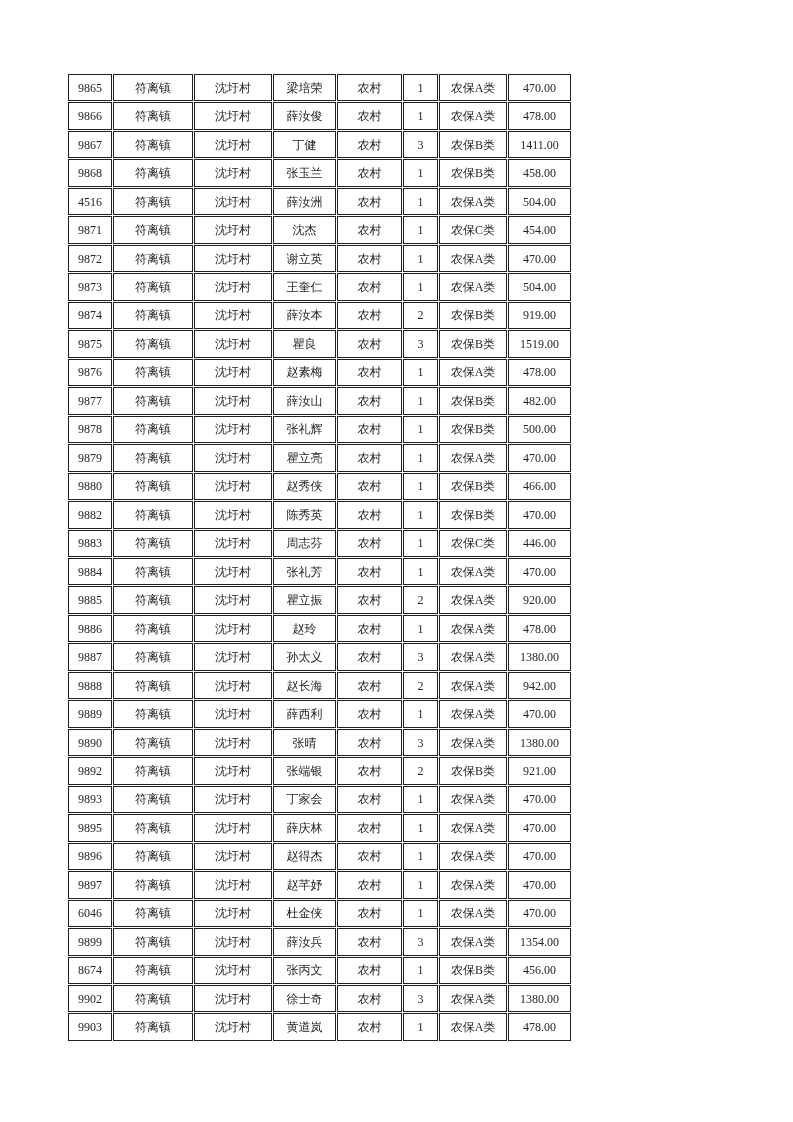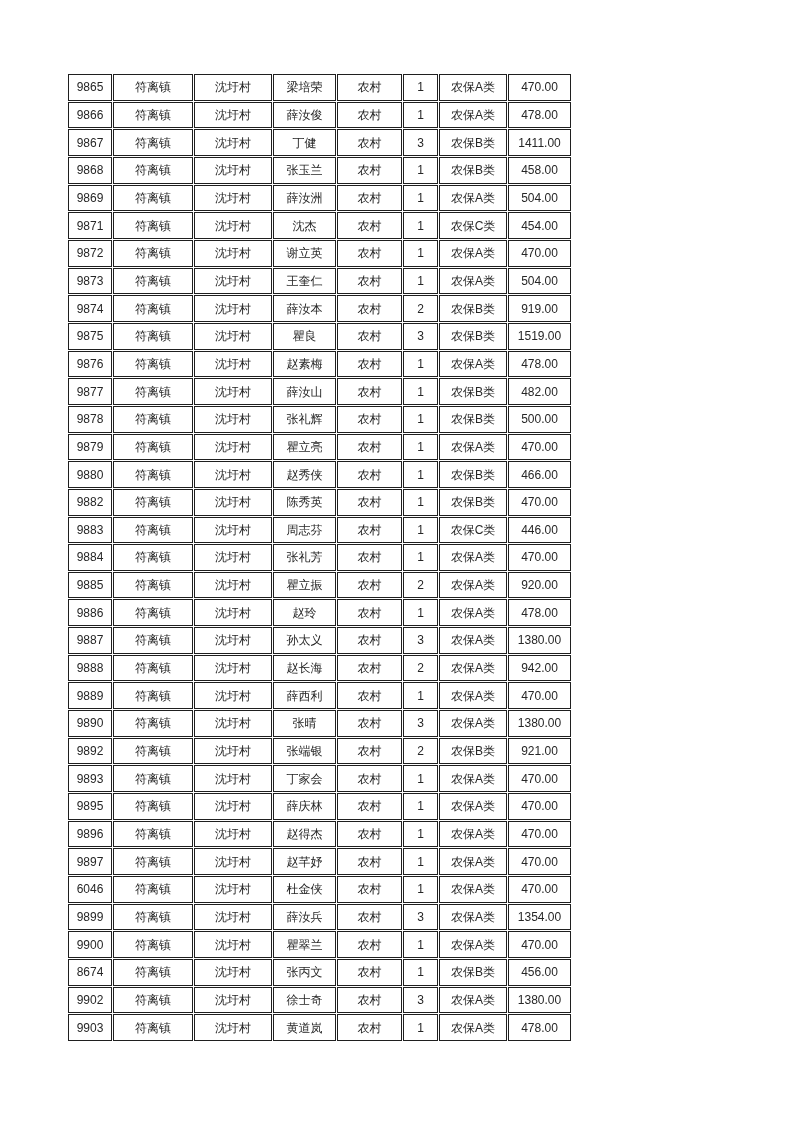--- a/index.html
+++ b/index.html
@@ -6,21 +6,21 @@
     margin: 0;
     padding: 0;
     background: #ffffff;
   }
   .page {
     position: relative;
     width: 793px;
     height: 1122px;
     background: #ffffff;
     overflow: hidden;
-    font-family: Liberation Sans, sans-serif;
+    font-family: Liberation Serif, serif;
   }
   table.data-table {
     position: absolute;
     left: 67px;
     top: 73px;
     width: 500px;
     height: 969px;
     border-collapse: separate;
     border-spacing: 1px;
     table-layout: fixed;
@@ -97,21 +97,21 @@
           <td>9868</td>
           <td>符离镇</td>
           <td>沈圩村</td>
           <td>张玉兰</td>
           <td>农村</td>
           <td>1</td>
           <td>农保B类</td>
           <td>458.00</td>
         </tr>
         <tr>
-          <td>9869</td>
+          <td>4516</td>
           <td>符离镇</td>
           <td>沈圩村</td>
           <td>薛汝洲</td>
           <td>农村</td>
           <td>1</td>
           <td>农保A类</td>
           <td>504.00</td>
         </tr>
         <tr>
           <td>9871</td>
@@ -365,30 +365,20 @@
         </tr>
         <tr>
           <td>9899</td>
           <td>符离镇</td>
           <td>沈圩村</td>
           <td>薛汝兵</td>
           <td>农村</td>
           <td>3</td>
           <td>农保A类</td>
           <td>1354.00</td>
-        </tr>
-        <tr>
-          <td>9900</td>
-          <td>符离镇</td>
-          <td>沈圩村</td>
-          <td>瞿翠兰</td>
-          <td>农村</td>
-          <td>1</td>
-          <td>农保A类</td>
-          <td>470.00</td>
         </tr>
         <tr>
           <td>8674</td>
           <td>符离镇</td>
           <td>沈圩村</td>
           <td>张丙文</td>
           <td>农村</td>
           <td>1</td>
           <td>农保B类</td>
           <td>456.00</td>

